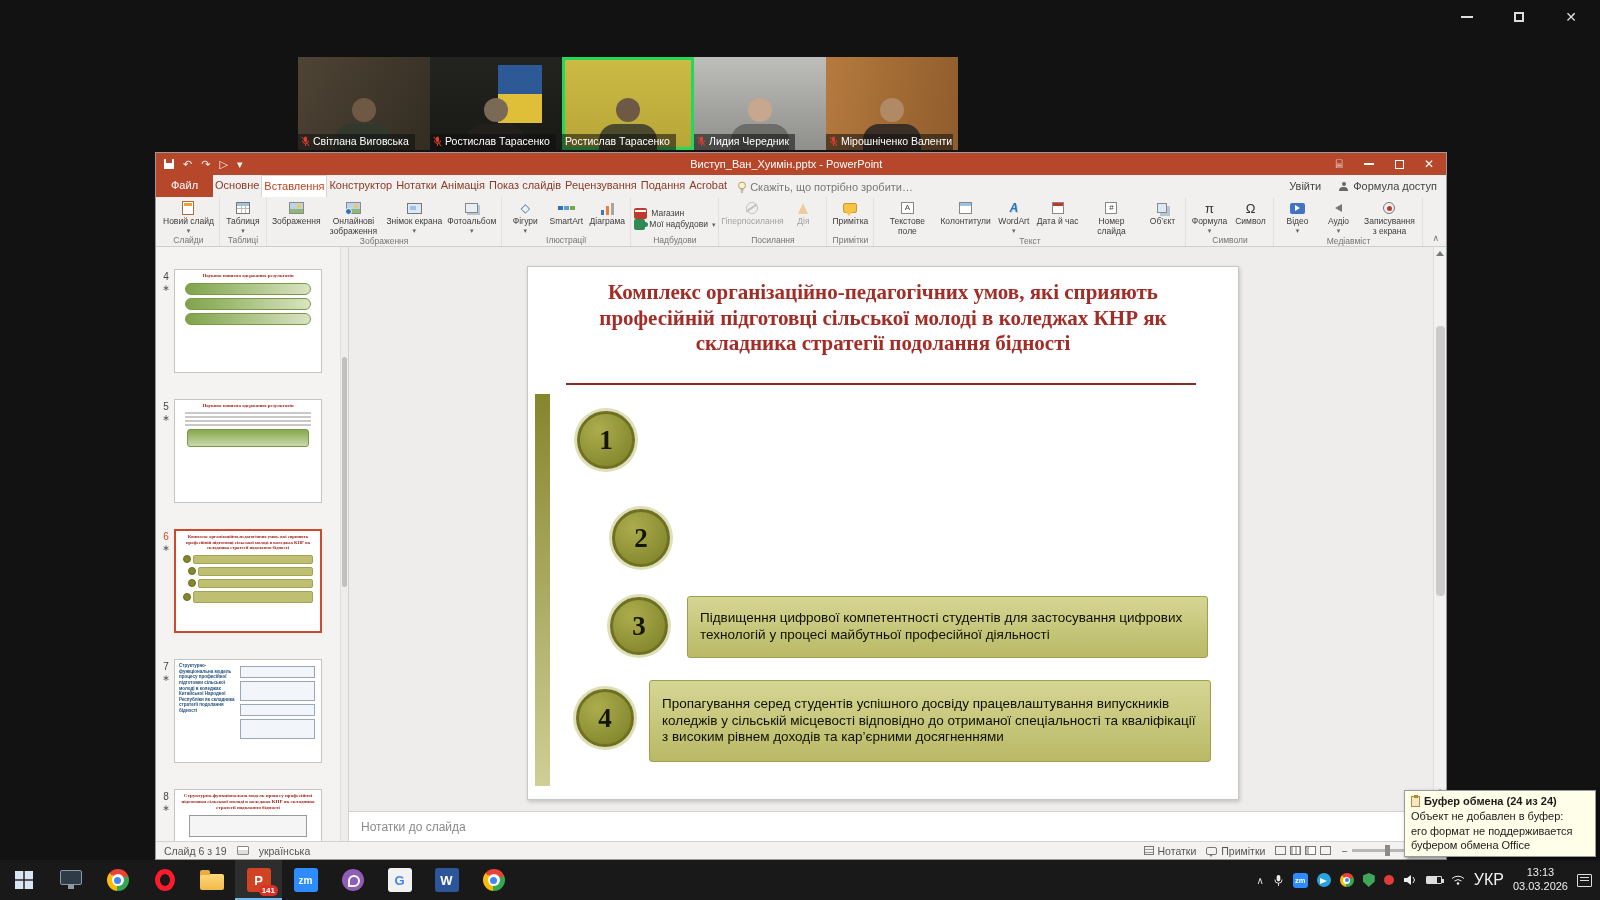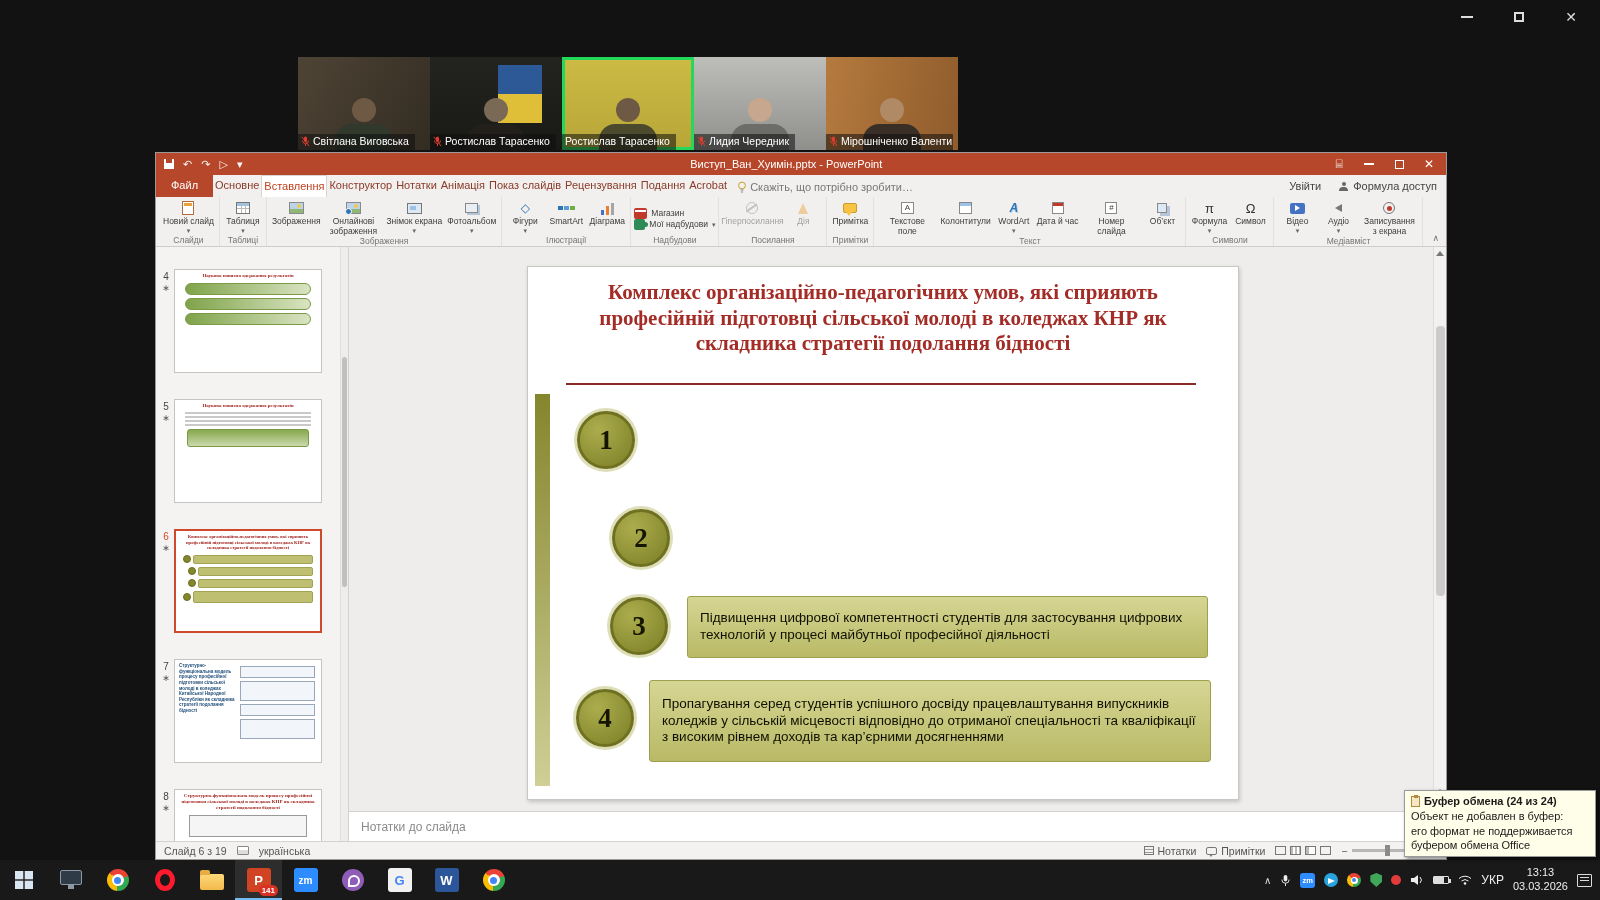--- a/index.html
+++ b/index.html
@@ -189,21 +189,21 @@
 .viber::after{content:"";position:absolute;left:6px;top:6px;width:8px;height:8px;border:2px solid #fff;border-radius:50% 50% 50% 0}
 .tray{margin-left:auto;display:flex;align-items:center;gap:9px;padding-right:8px;color:#eee}
 .trayic{display:flex;align-items:center;justify-content:center}
 .zm-mini{width:15px;height:15px;background:#2d8cff;border-radius:3px;color:#fff;font-size:7.5px;font-weight:bold;display:flex;align-items:center;justify-content:center}
 .tg{width:14px;height:14px;background:#29a3dd;border-radius:50%;position:relative}
 .tg::after{content:"";position:absolute;left:3.5px;top:4.5px;border-top:3px solid transparent;border-bottom:3px solid transparent;border-left:7px solid #fff}
 .shield{width:12px;height:14px;background:#3fa757;clip-path:polygon(50% 0,100% 18%,100% 60%,50% 100%,0 60%,0 18%)}
 .reddot{width:10px;height:10px;border-radius:50%;background:#e23b3b}
 .batt{width:16px;height:8px;border:1px solid #ddd;border-radius:1px;position:relative;background:linear-gradient(90deg,#ddd 70%,transparent 70%)}
 .batt::after{content:"";position:absolute;right:-3px;top:2px;width:2px;height:4px;background:#ddd}
-.lang{font-size:12px}
+.lang{font-size:16px}
 .clock{font-size:11px;line-height:1.25;text-align:center}
 .ac{width:15px;height:13px;border:1.3px solid #ddd;border-radius:1px;position:relative}
 .ac::after{content:"";position:absolute;left:2px;top:2.5px;right:2px;height:1.3px;background:#ddd;box-shadow:0 3px 0 #ddd}
 .chev{color:#ddd;font-size:10px}
 </style>
 </head>
 <body>
 
 <div class="dwc">
   <span class="b">

